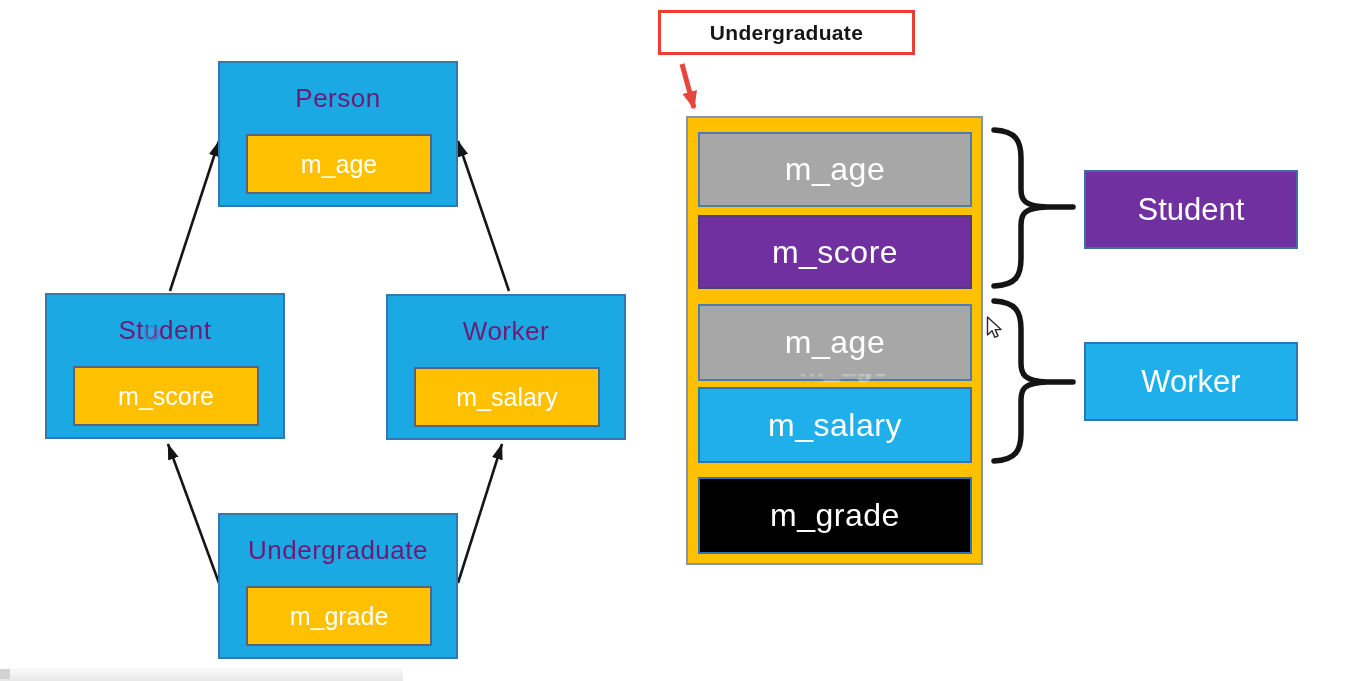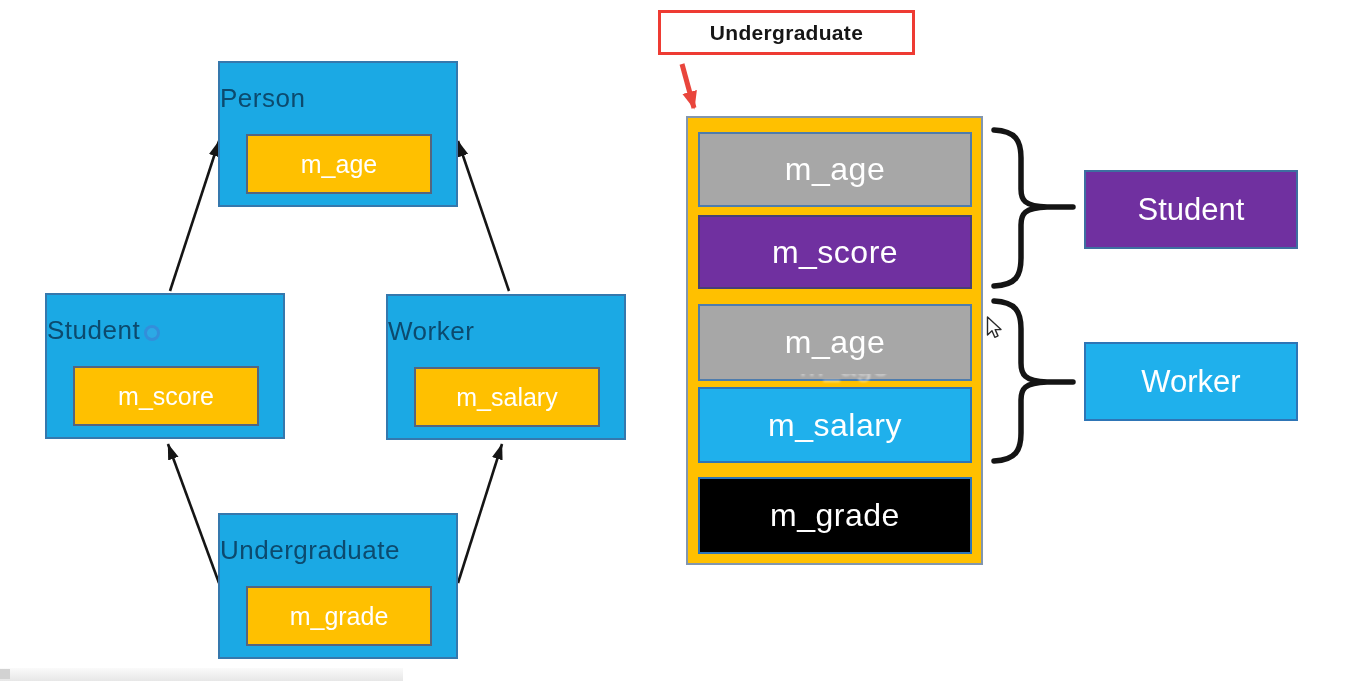--- a/index.html
+++ b/index.html
@@ -10,22 +10,22 @@
   
   .class-box{
     position:absolute;width:240px;height:146px;
     background:#1BA9E4;border:2px solid #3578AD;box-sizing:border-box;
   }
   #box-person{left:218px;top:61px;}
   #box-student{left:45px;top:293px;}
   #box-worker{left:386px;top:294px;}
   #box-undergrad{left:218px;top:513px;}
   .class-title{
-    position:absolute;top:20px;left:0;right:0;
-    font-size:26px;color:#0c4a6e;letter-spacing:.5px;
+    position:absolute;top:20px;left:0;right:0;text-align:center;
+    font-size:26px;color:#701a75;letter-spacing:.5px;
   }
   .member-box{
     position:absolute;left:26px;top:71px;width:186px;height:60px;
     background:#FFC000;border:2px solid #55657E;box-sizing:border-box;
     display:flex;align-items:center;justify-content:center;
     font-size:25px;color:#ffffff;
   }
   .click-ring{
     position:absolute;left:144px;top:325px;width:16px;height:16px;
     border:3px solid rgba(58,118,208,.55);border-radius:50%;

